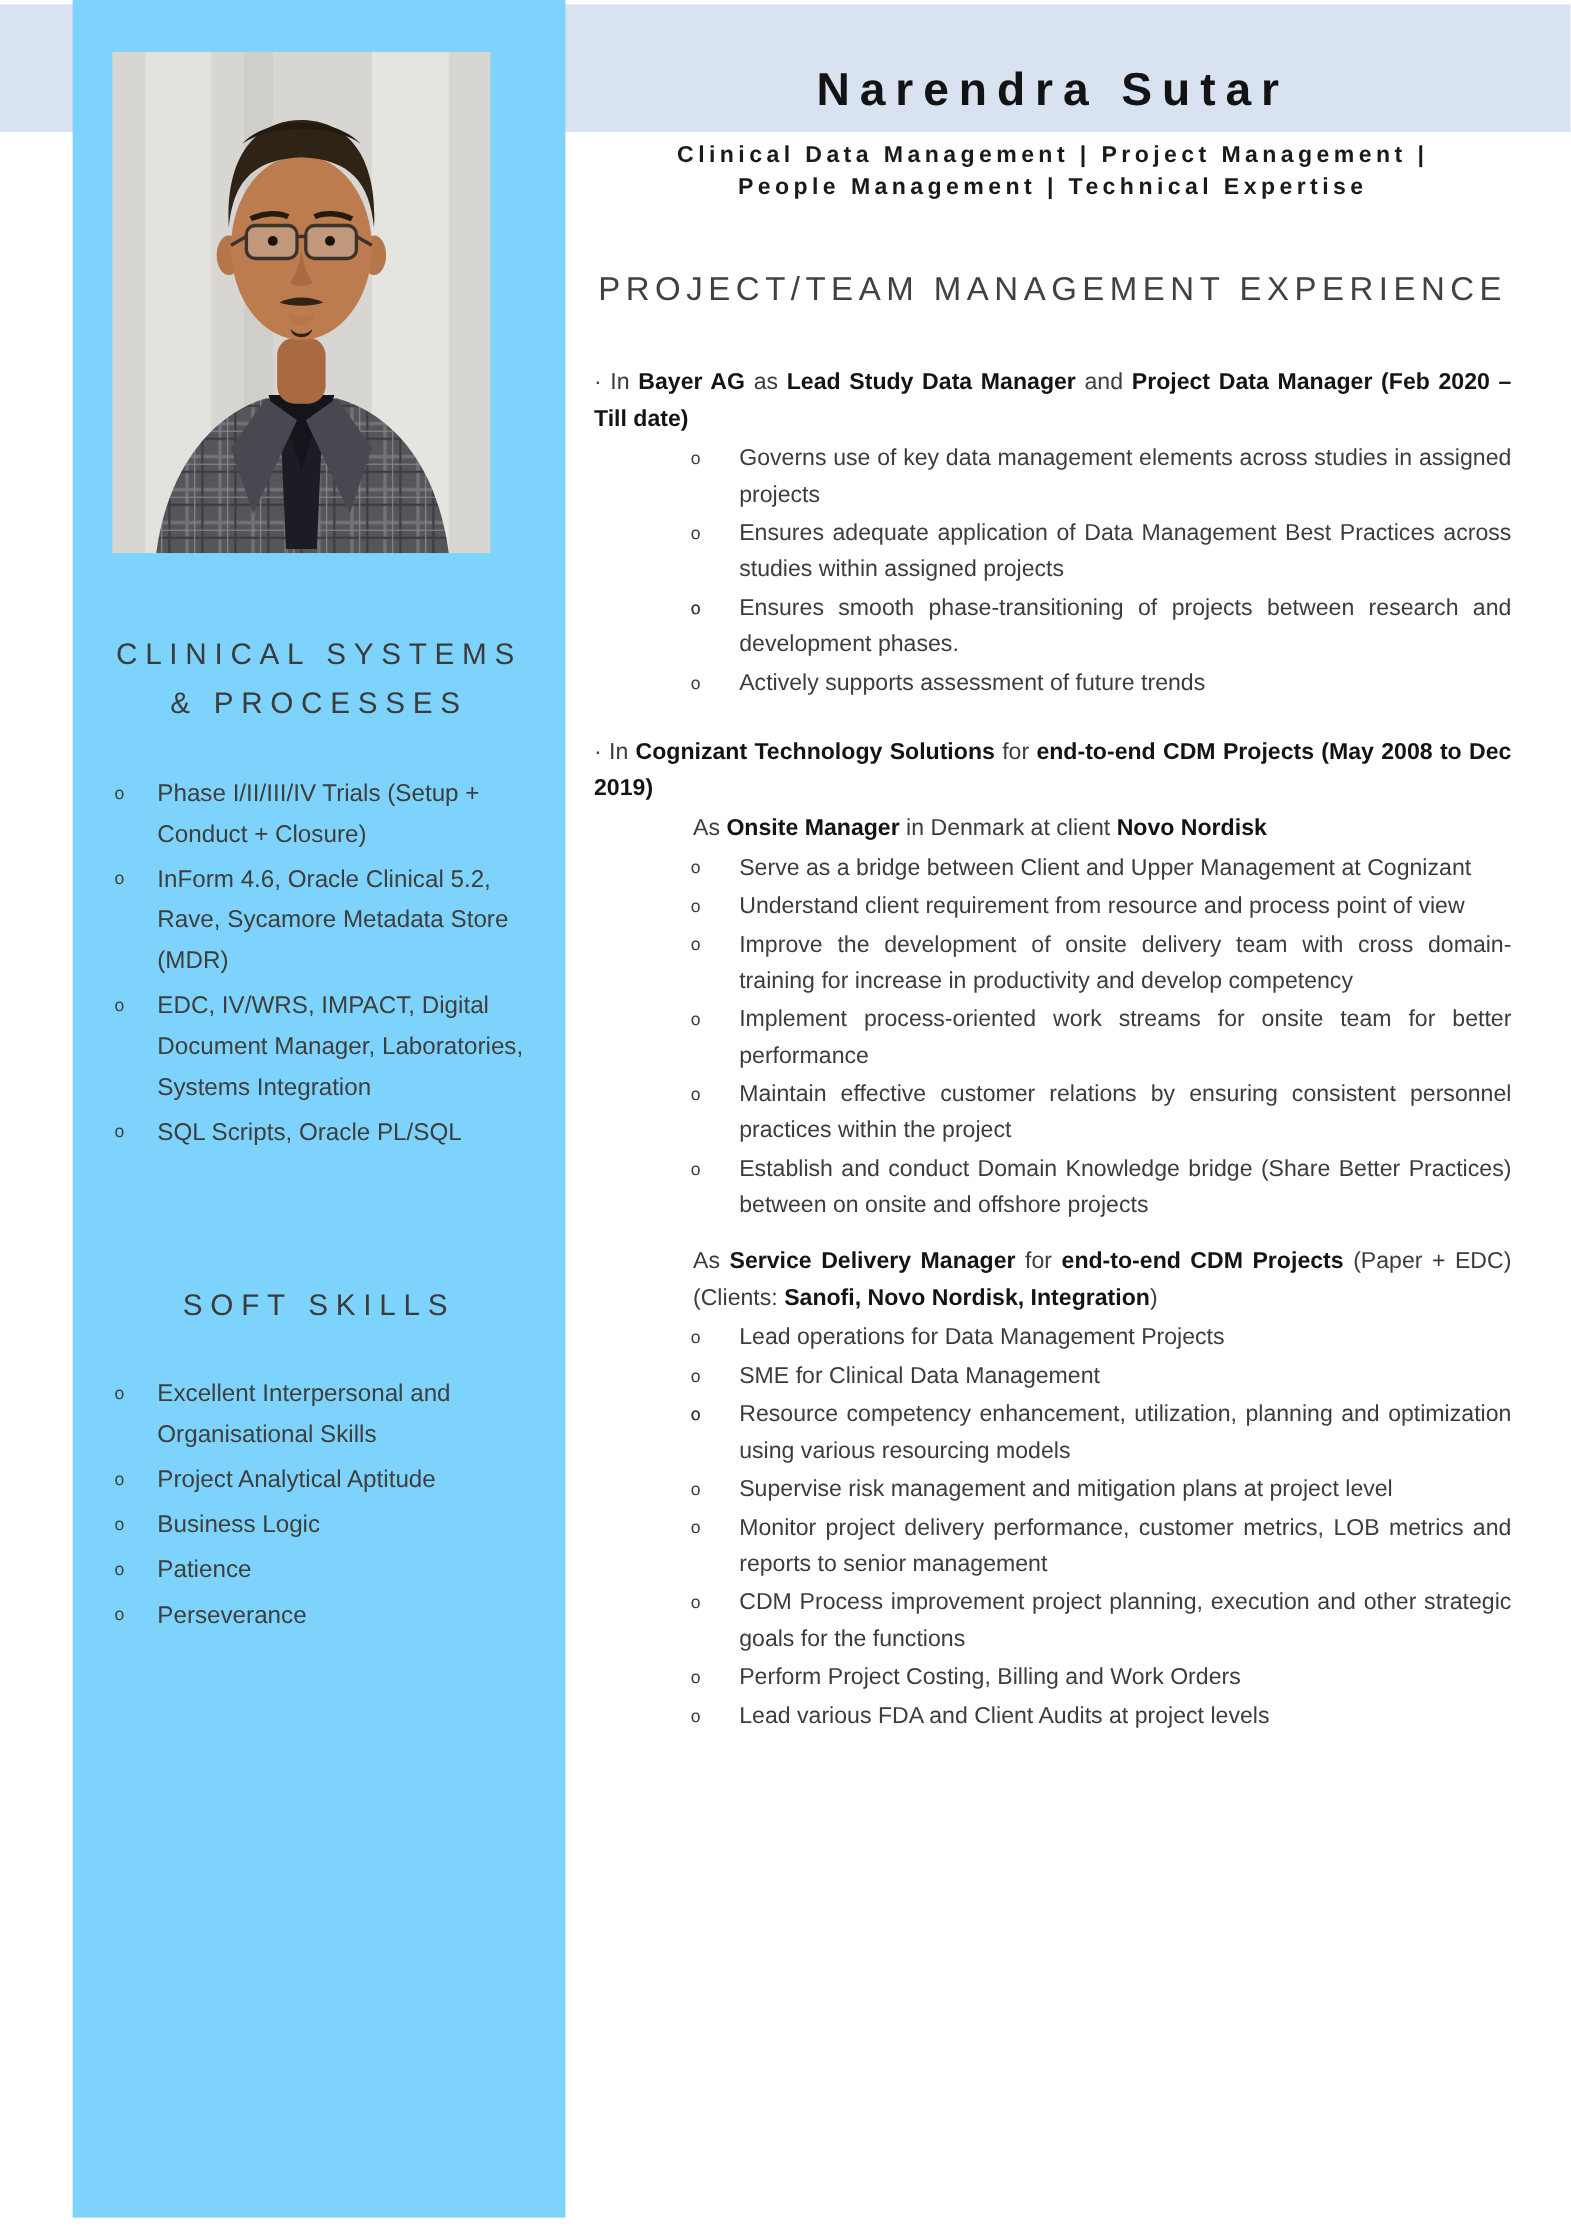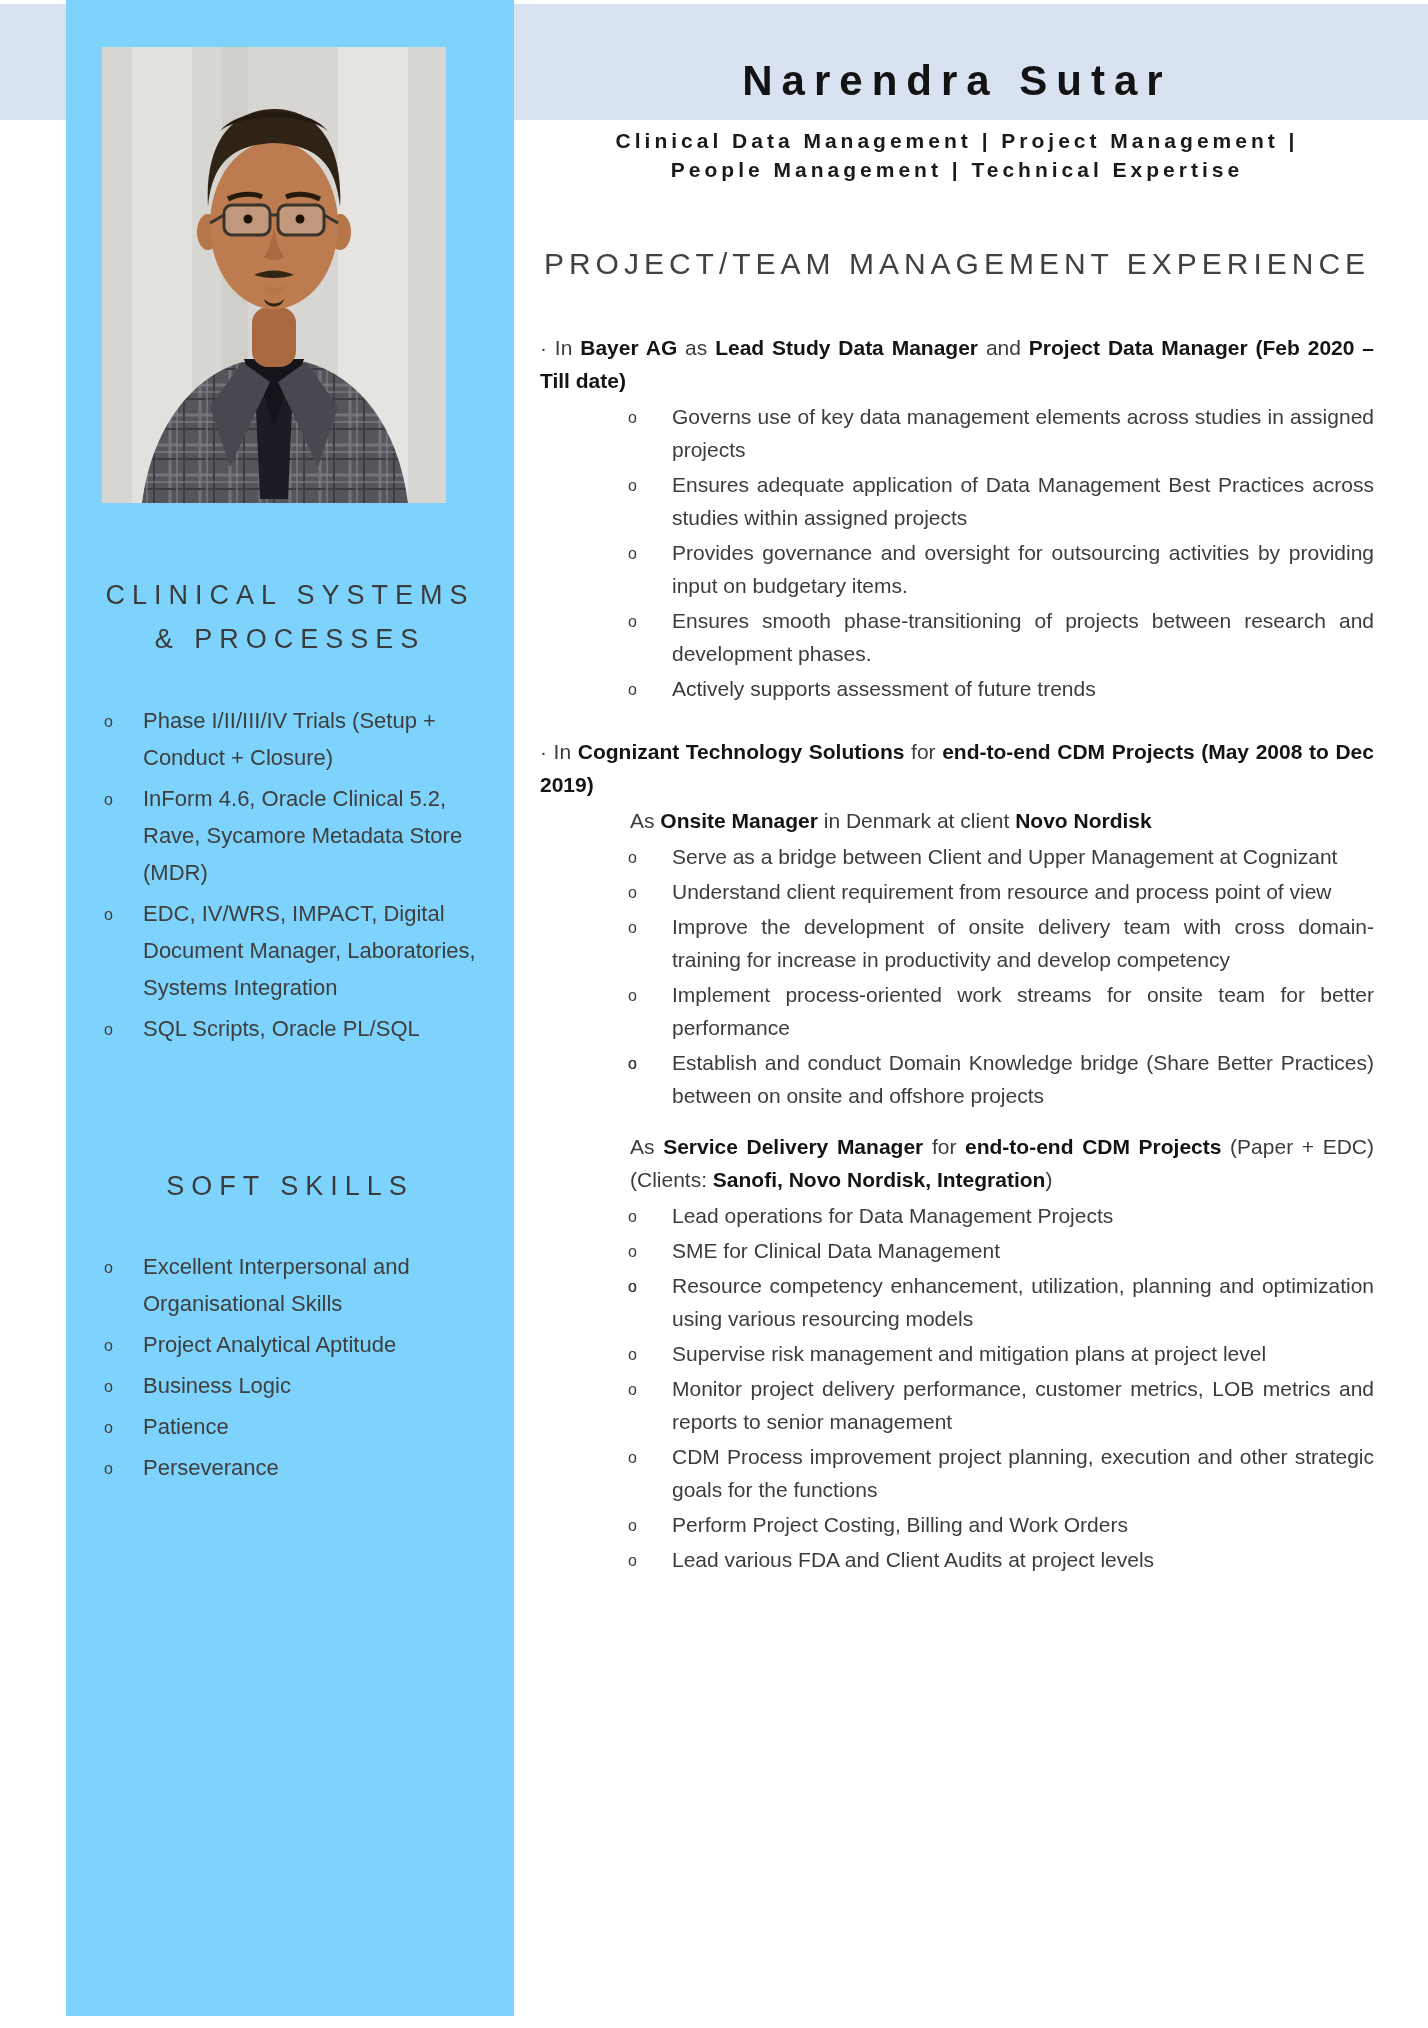--- a/index.html
+++ b/index.html
@@ -140,35 +140,35 @@
 
     <div class="sec-head">PROJECT/TEAM MANAGEMENT EXPERIENCE</div>
 
     <div class="content">
 
       <p class="para"><span>· In </span><span class="b">Bayer AG</span><span> as </span><span class="b">Lead Study Data Manager</span><span> and </span><span class="b">Project Data Manager (Feb 2020 – Till date)</span></p>
 
       <div class="blist">
           <div class="li"><span class="li-marker">o</span><span class="li-text">Governs use of key data management elements across studies in assigned projects</span></div>
           <div class="li"><span class="li-marker">o</span><span class="li-text">Ensures adequate application of Data Management Best Practices across studies within assigned projects</span></div>
-          <div class="li"><span class="li-marker">o</span><span class="li-text">Provides governance and oversight for outsourcing activities by providing input on budgetary items.</span></div>
+          <div class="li"><span class="li-marker">o</span></div>
           <div class="li"><span class="li-marker">o</span><span class="li-text">Ensures smooth phase-transitioning of projects between research and development phases.</span></div>
           <div class="li"><span class="li-marker">o</span><span class="li-text">Actively supports assessment of future trends</span></div>
         </div>
 
       <p class="para para2"><span>· In </span><span class="b">Cognizant Technology Solutions</span><span> for </span><span class="b">end-to-end CDM Projects (May 2008 to Dec 2019)</span></p>
 
       <p class="subhead"><span>As </span><span class="b">Onsite Manager</span><span> in Denmark at client </span><span class="b">Novo Nordisk</span></p>
 
       <div class="blist">
           <div class="li"><span class="li-marker">o</span><span class="li-text">Serve as a bridge between Client and Upper Management at Cognizant</span></div>
           <div class="li"><span class="li-marker">o</span><span class="li-text">Understand client requirement from resource and process point of view</span></div>
           <div class="li"><span class="li-marker">o</span><span class="li-text">Improve the development of onsite delivery team with cross domain-training for increase in productivity and develop competency</span></div>
           <div class="li"><span class="li-marker">o</span><span class="li-text">Implement process-oriented work streams for onsite team for better performance</span></div>
-          <div class="li"><span class="li-marker">o</span></div>
+          <div class="li"><span class="li-marker">o</span><span class="li-text">Maintain effective customer relations by ensuring consistent personnel practices within the project</span></div>
           <div class="li"><span class="li-marker">o</span><span class="li-text">Establish and conduct Domain Knowledge bridge (Share Better Practices) between on onsite and offshore projects</span></div>
         </div>
 
       <p class="subhead subhead2"><span>As </span><span class="b">Service Delivery Manager</span><span> for </span><span class="b">end-to-end CDM Projects</span><span> (Paper + EDC) (Clients: </span><span class="b">Sanofi, Novo Nordisk, Integration</span><span>)</span></p>
 
       <div class="blist">
           <div class="li"><span class="li-marker">o</span><span class="li-text">Lead operations for Data Management Projects</span></div>
           <div class="li"><span class="li-marker">o</span><span class="li-text">SME for Clinical Data Management</span></div>
           <div class="li"><span class="li-marker">o</span></div>
           <div class="li"><span class="li-marker">o</span><span class="li-text">Resource competency enhancement, utilization, planning and optimization using various resourcing models</span></div>

